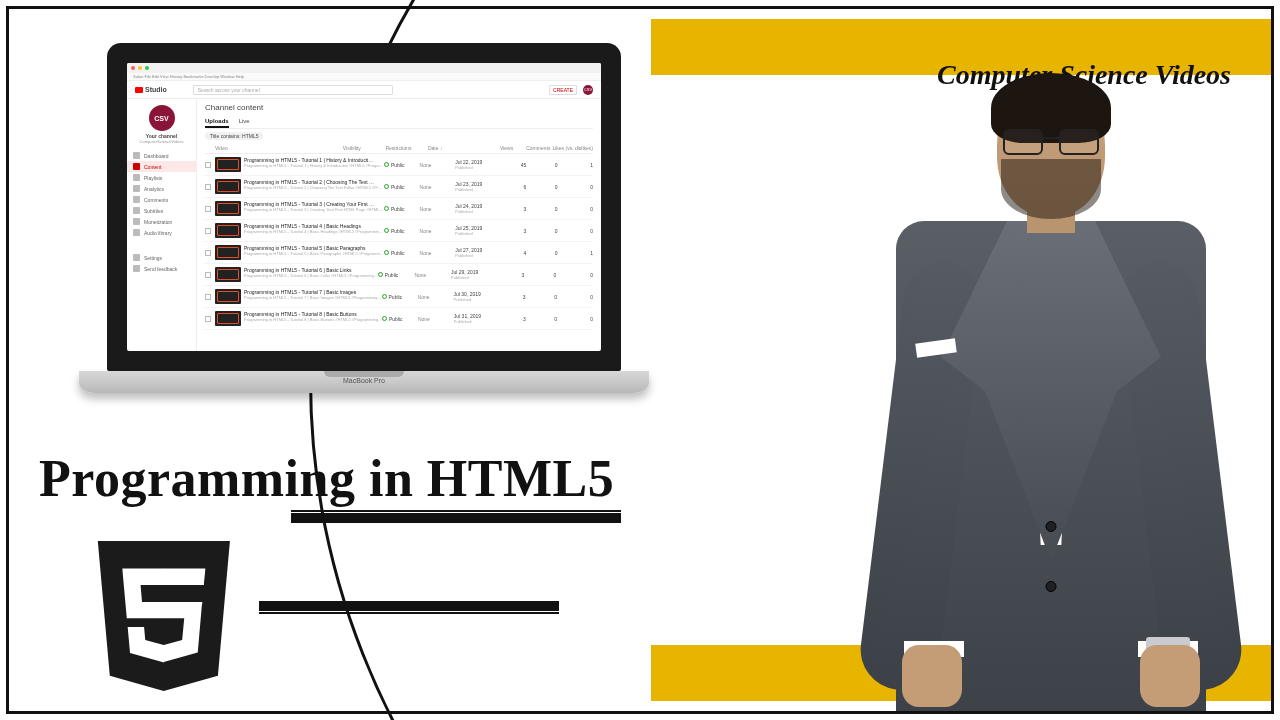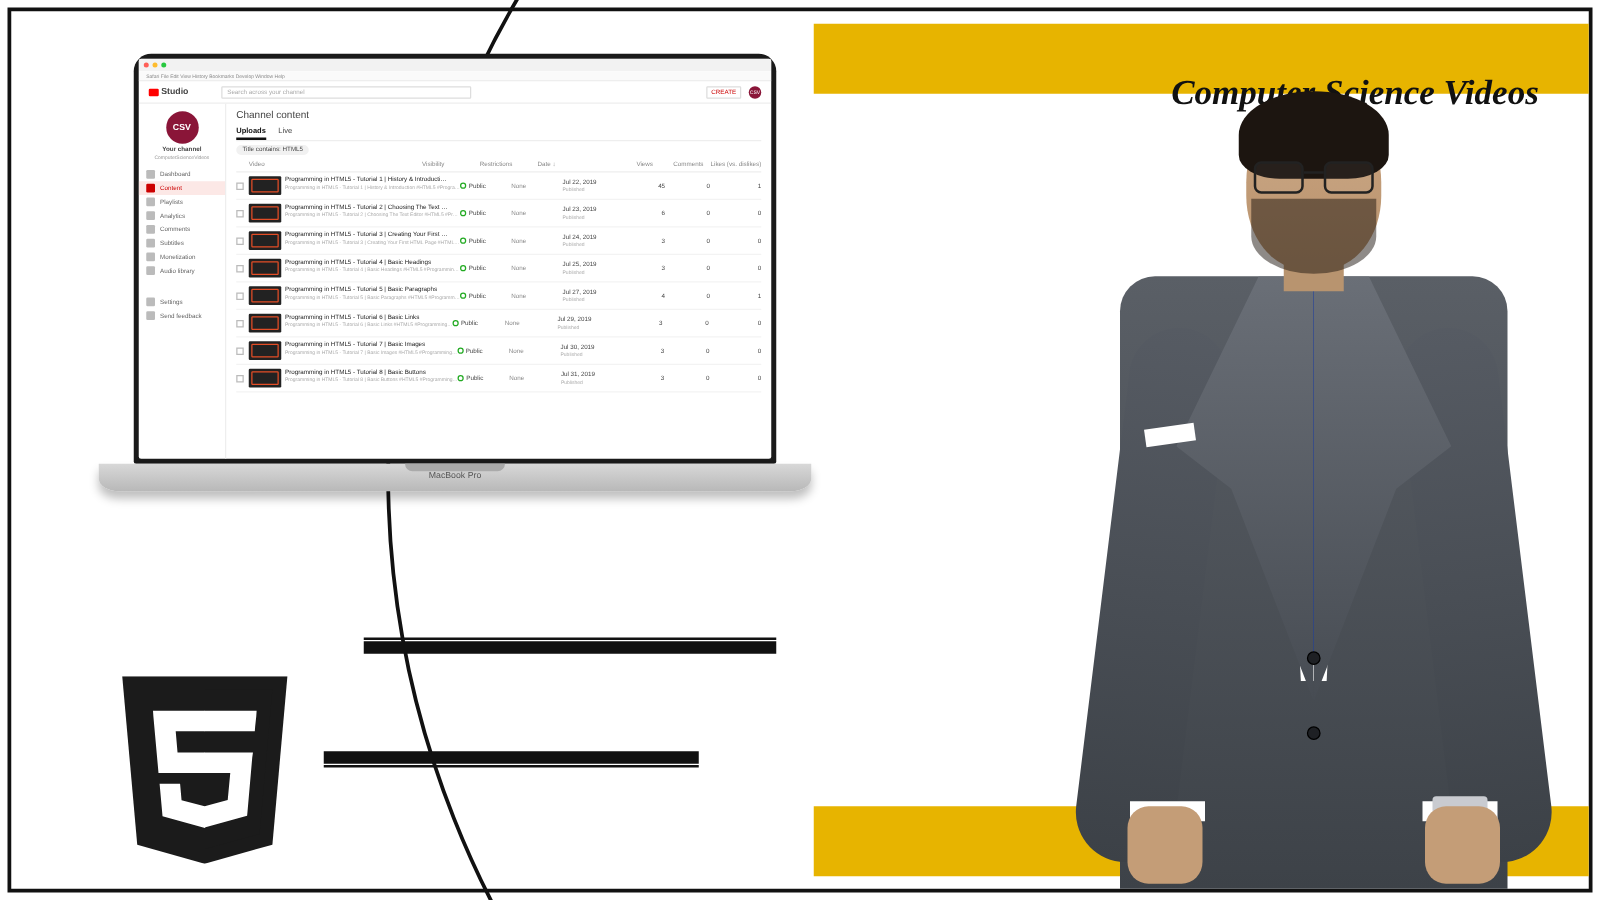--- a/index.html
+++ b/index.html
@@ -32,21 +32,21 @@
   }
 
   
   .laptop {
     position:absolute; top:34px; left:70px;
     width:570px; height:380px;
   }
   .laptop .screen {
     position:absolute; top:0; left:28px; right:28px; height:328px;
     background:#1a1a1a; border-radius:14px 14px 2px 2px;
-    padding:4px;
+    padding:20px;
   }
   .laptop .screen-inner {
     width:100%; height:100%; background:#fff; border-radius:2px;
     overflow:hidden; font-family:-apple-system, Helvetica, Arial, sans-serif;
     font-size:6px; color:#444;
   }
   .laptop .base {
     position:absolute; bottom:30px; left:0; right:0; height:22px;
     background:linear-gradient(#d8d8d8,#b8b8b8);
     border-radius:0 0 16px 16px / 0 0 10px 10px;
@@ -468,20 +468,21 @@
             </div>
           </div>
         </div>
       </div>
       <div class="base">
         <div class="notch"></div>
         <div class="label">MacBook Pro</div>
       </div>
     </div>
 
+    <div class="title1">Programming in HTML5</div>
     <div class="rule1"></div>
     <div class="rule2"></div>
 
     <svg class="shield" viewBox="0 0 512 512">
       <path fill="#1b1b1b" d="M71 460L30 0h451l-41 460-185 52z"></path>
       <path fill="#1b1b1b" d="M256 472l149-41 35-394H256z"></path>
       <path fill="#fff" d="M256 208h-75l-5-58h80V94H114l1 15 14 155h127zM256 355l-1 .3-63-17-4-45h-56l8 89 116 32 .3-.1z"></path>
       <path fill="#fff" d="M255 208v56h70l-7 74-63 17v58l116-32 1-10 13-149 2-14H255zM255 94v56h137l1-13 3-28 1-15z"></path>
     </svg>
 

